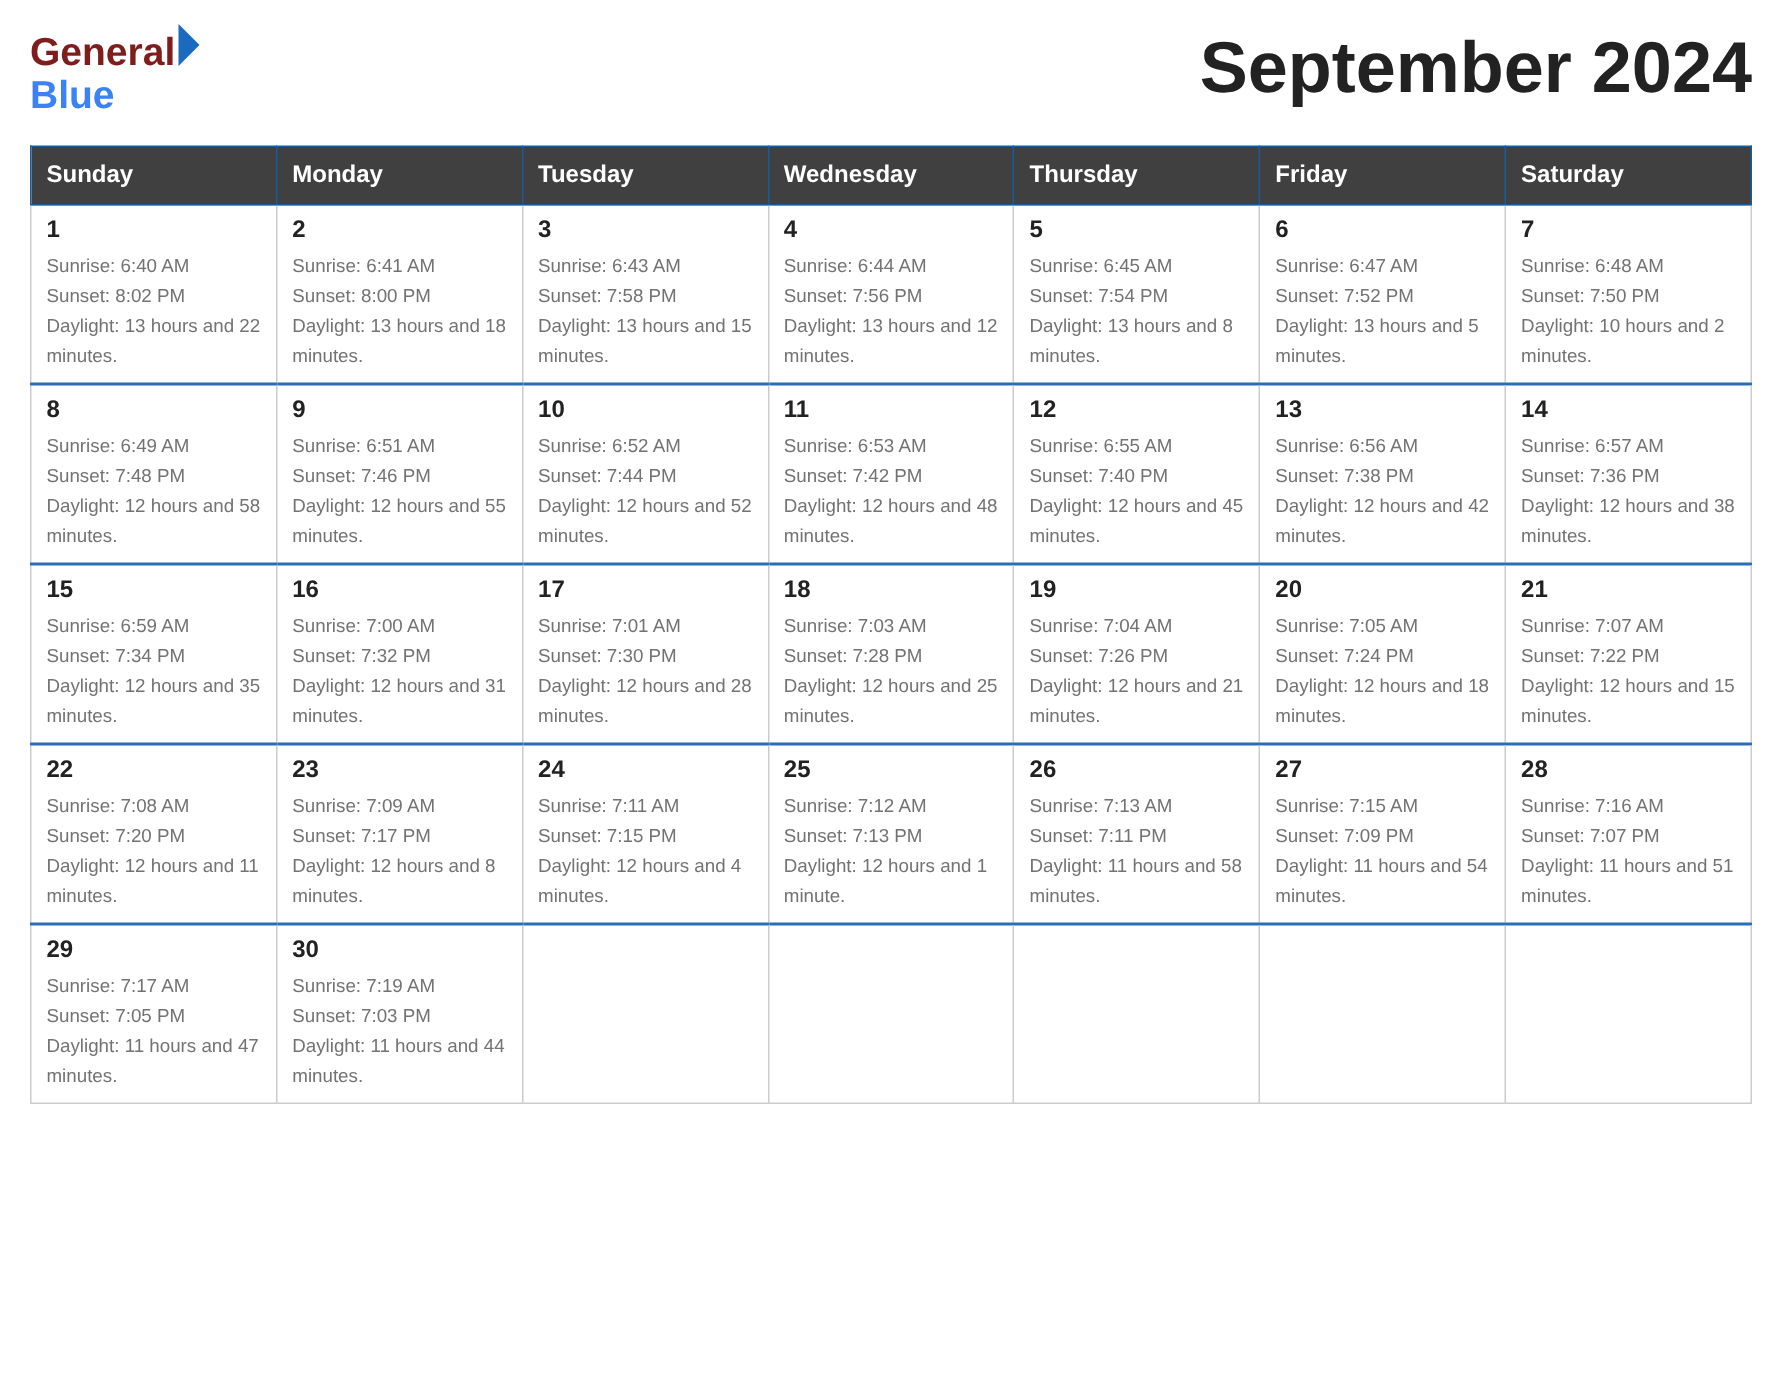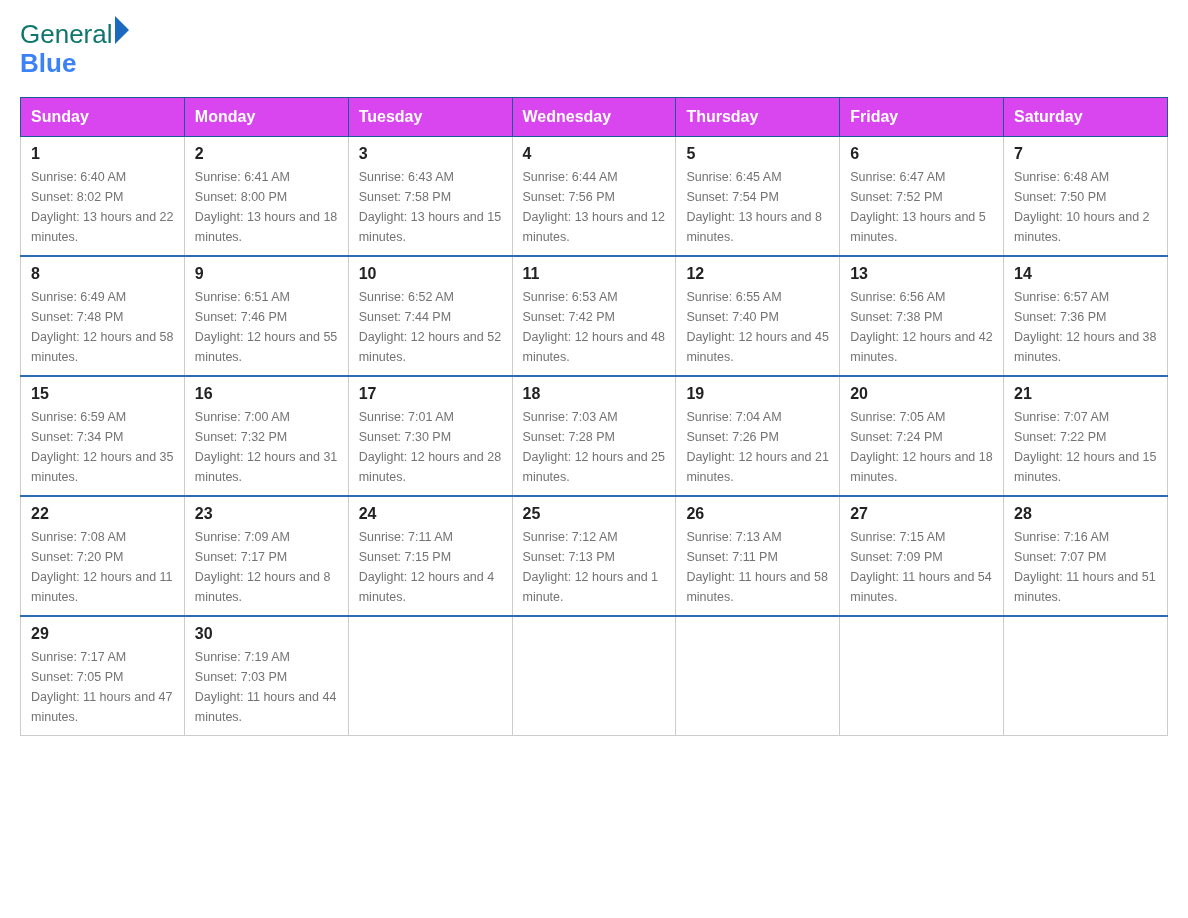--- a/index.html
+++ b/index.html
@@ -16,22 +16,22 @@
       align-items: flex-start;
       margin-bottom: 20px;
     }
     .logo {
       display: flex;
       align-items: center;
       gap: 4px;
     }
     .logo-text-general {
       font-size: 26px;
-      font-weight: normal;
-      color: #0f766e;
+      font-weight: bold;
+      color: #7f1d1d;
     }
     .logo-text-blue {
       font-size: 26px;
       font-weight: bold;
       color: #3b82f6;
     }
     .logo-arrow {
       width: 0;
       height: 0;
       border-left: 14px solid #1a6bbf;
@@ -53,21 +53,21 @@
       font-size: 22px;
       color: #444;
       margin-top: 4px;
     }
     .calendar-table {
       width: 100%;
       border-collapse: collapse;
       border: 1px solid #aaa;
     }
     .calendar-table th {
-      background-color: #d946ef;
+      background-color: #404040;
       color: #fff;
       font-size: 16px;
       font-weight: bold;
       padding: 10px 10px;
       text-align: left;
       border: 1px solid #1a5a9a;
     }
     .calendar-table td {
       vertical-align: top;
       padding: 8px 10px;
@@ -104,20 +104,21 @@
   <div class="logo">
     <div style="display:flex; flex-direction:column; line-height:1.1;">
       <div style="display:flex; align-items:center;">
         <span class="logo-text-general">General</span>
         <div class="logo-arrow"></div>
       </div>
       <span class="logo-text-blue">Blue</span>
     </div>
   </div>
   <div class="title-block">
+    <div class="month-year">September 2024</div>
   </div>
 </div>
 
 <table class="calendar-table">
   <thead>
     <tr>
       <th>Sunday</th>
       <th>Monday</th>
       <th>Tuesday</th>
       <th>Wednesday</th>

